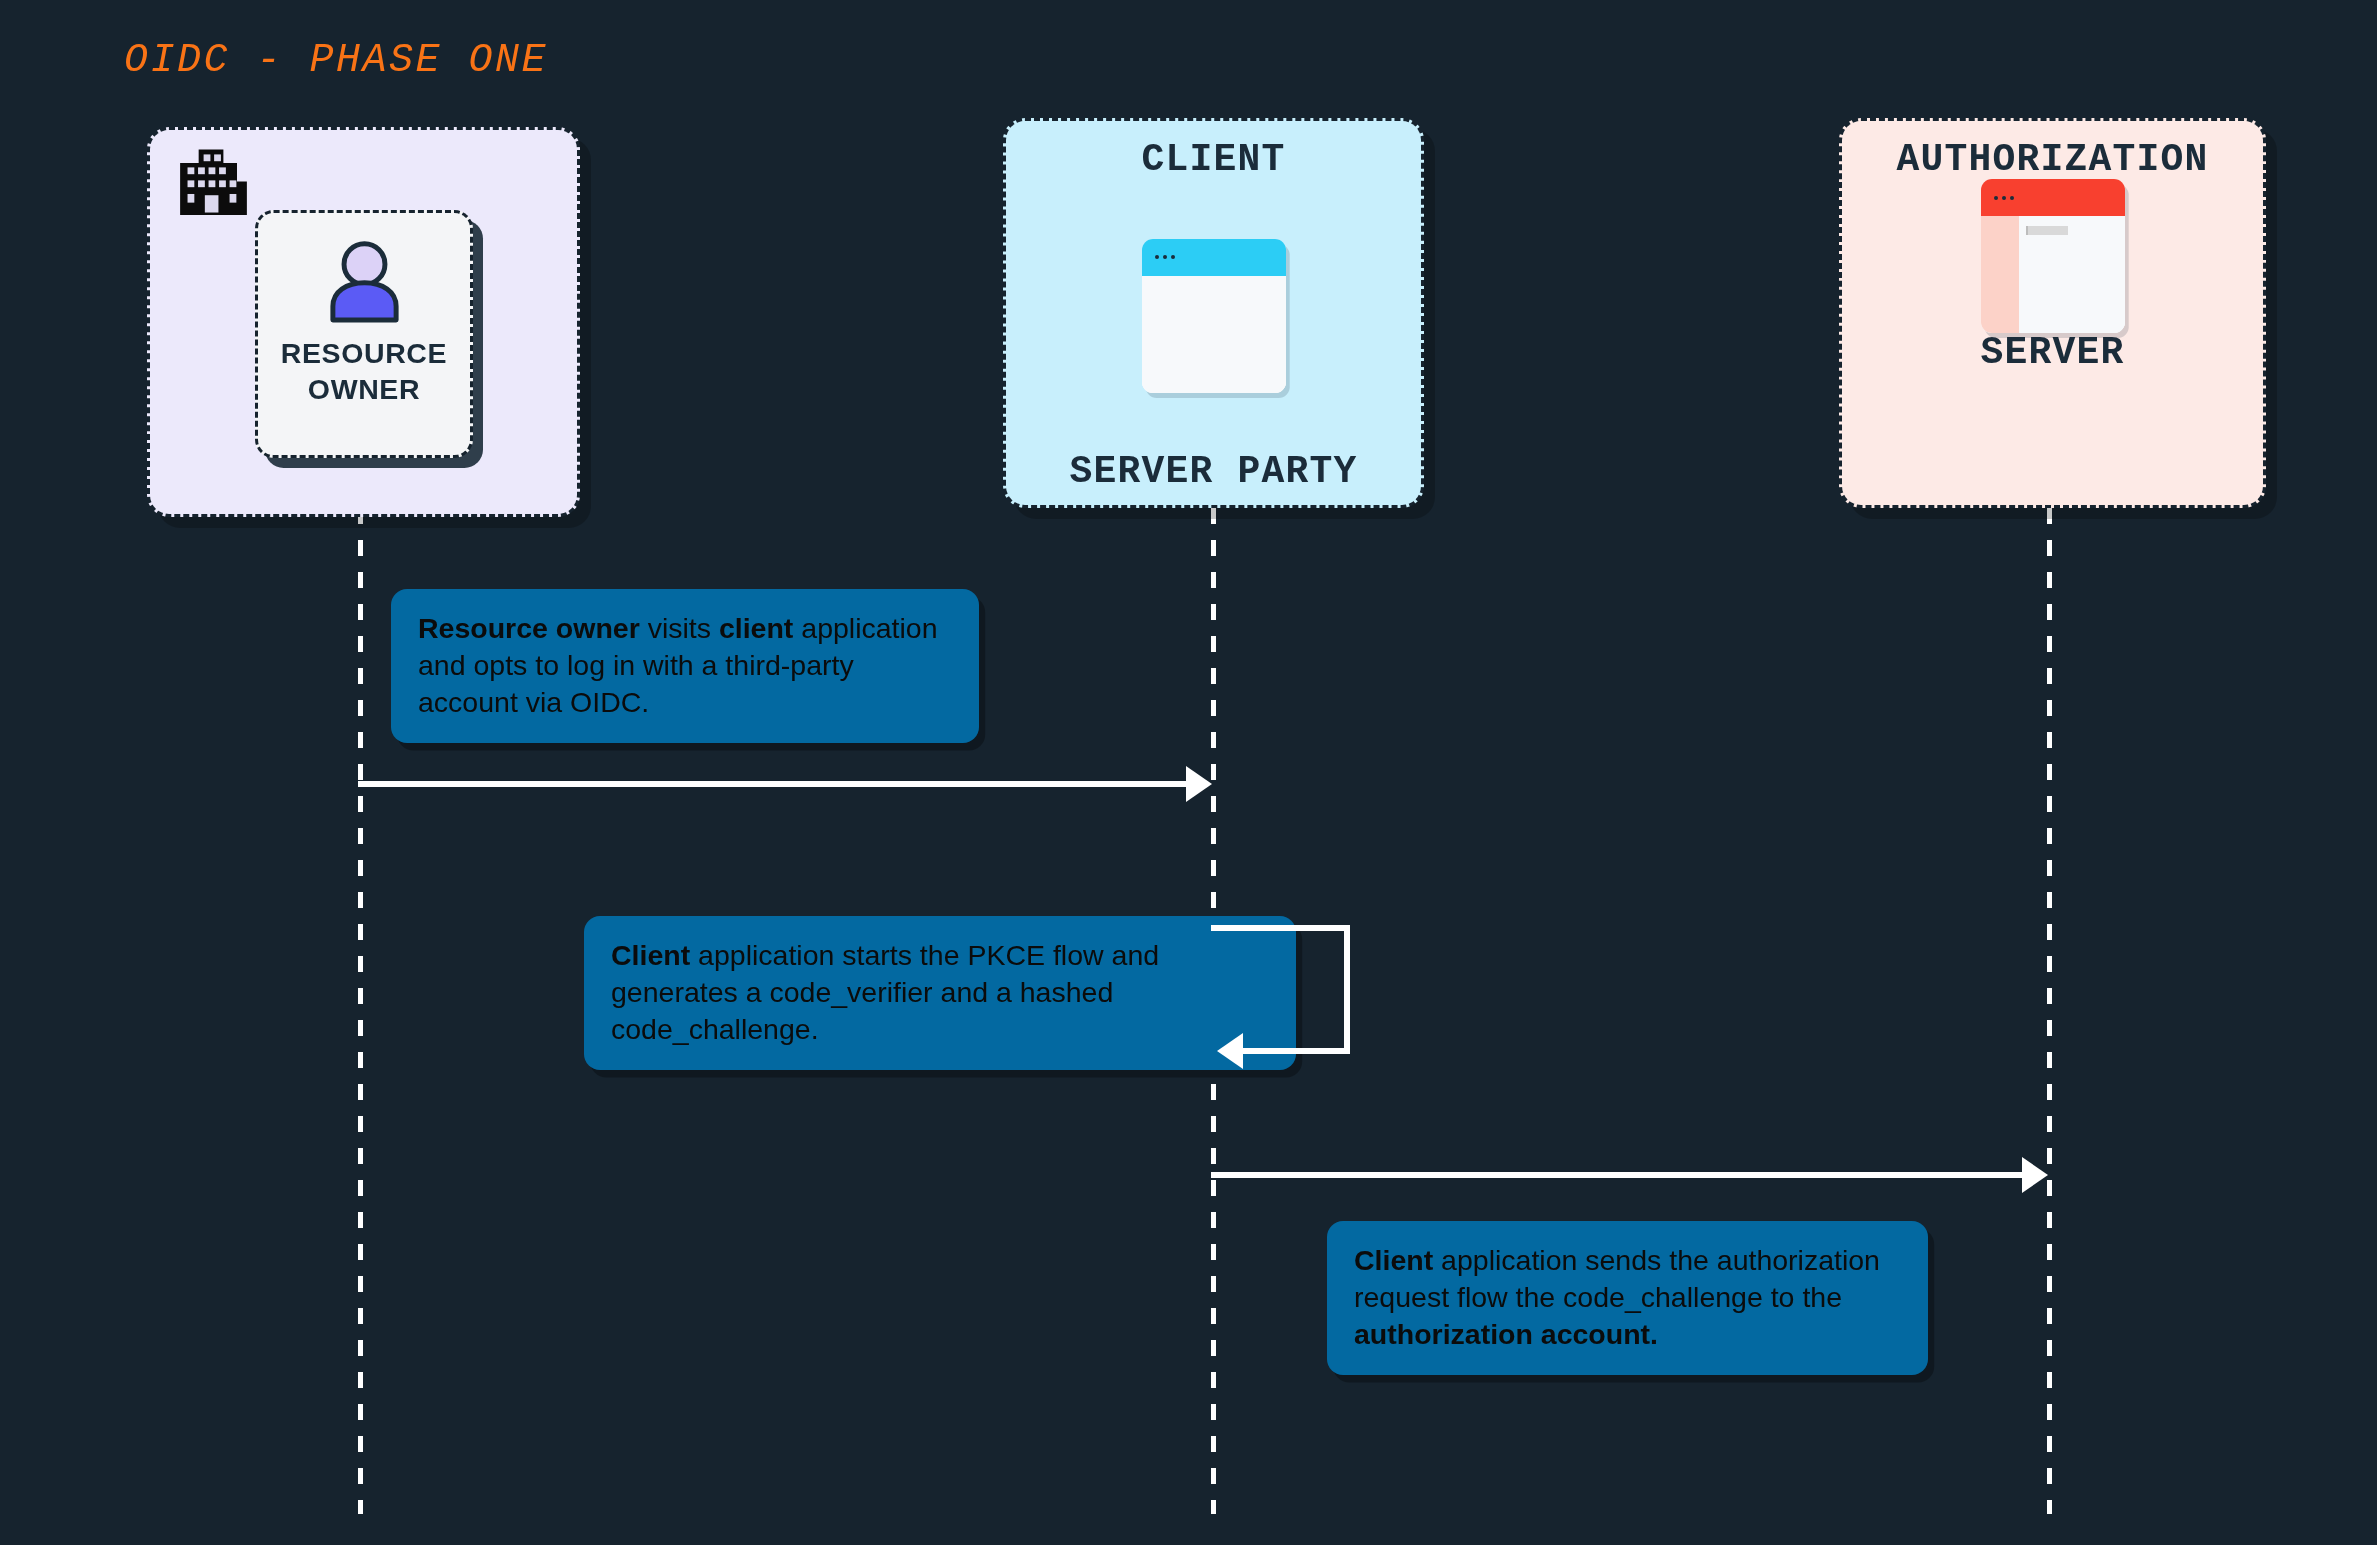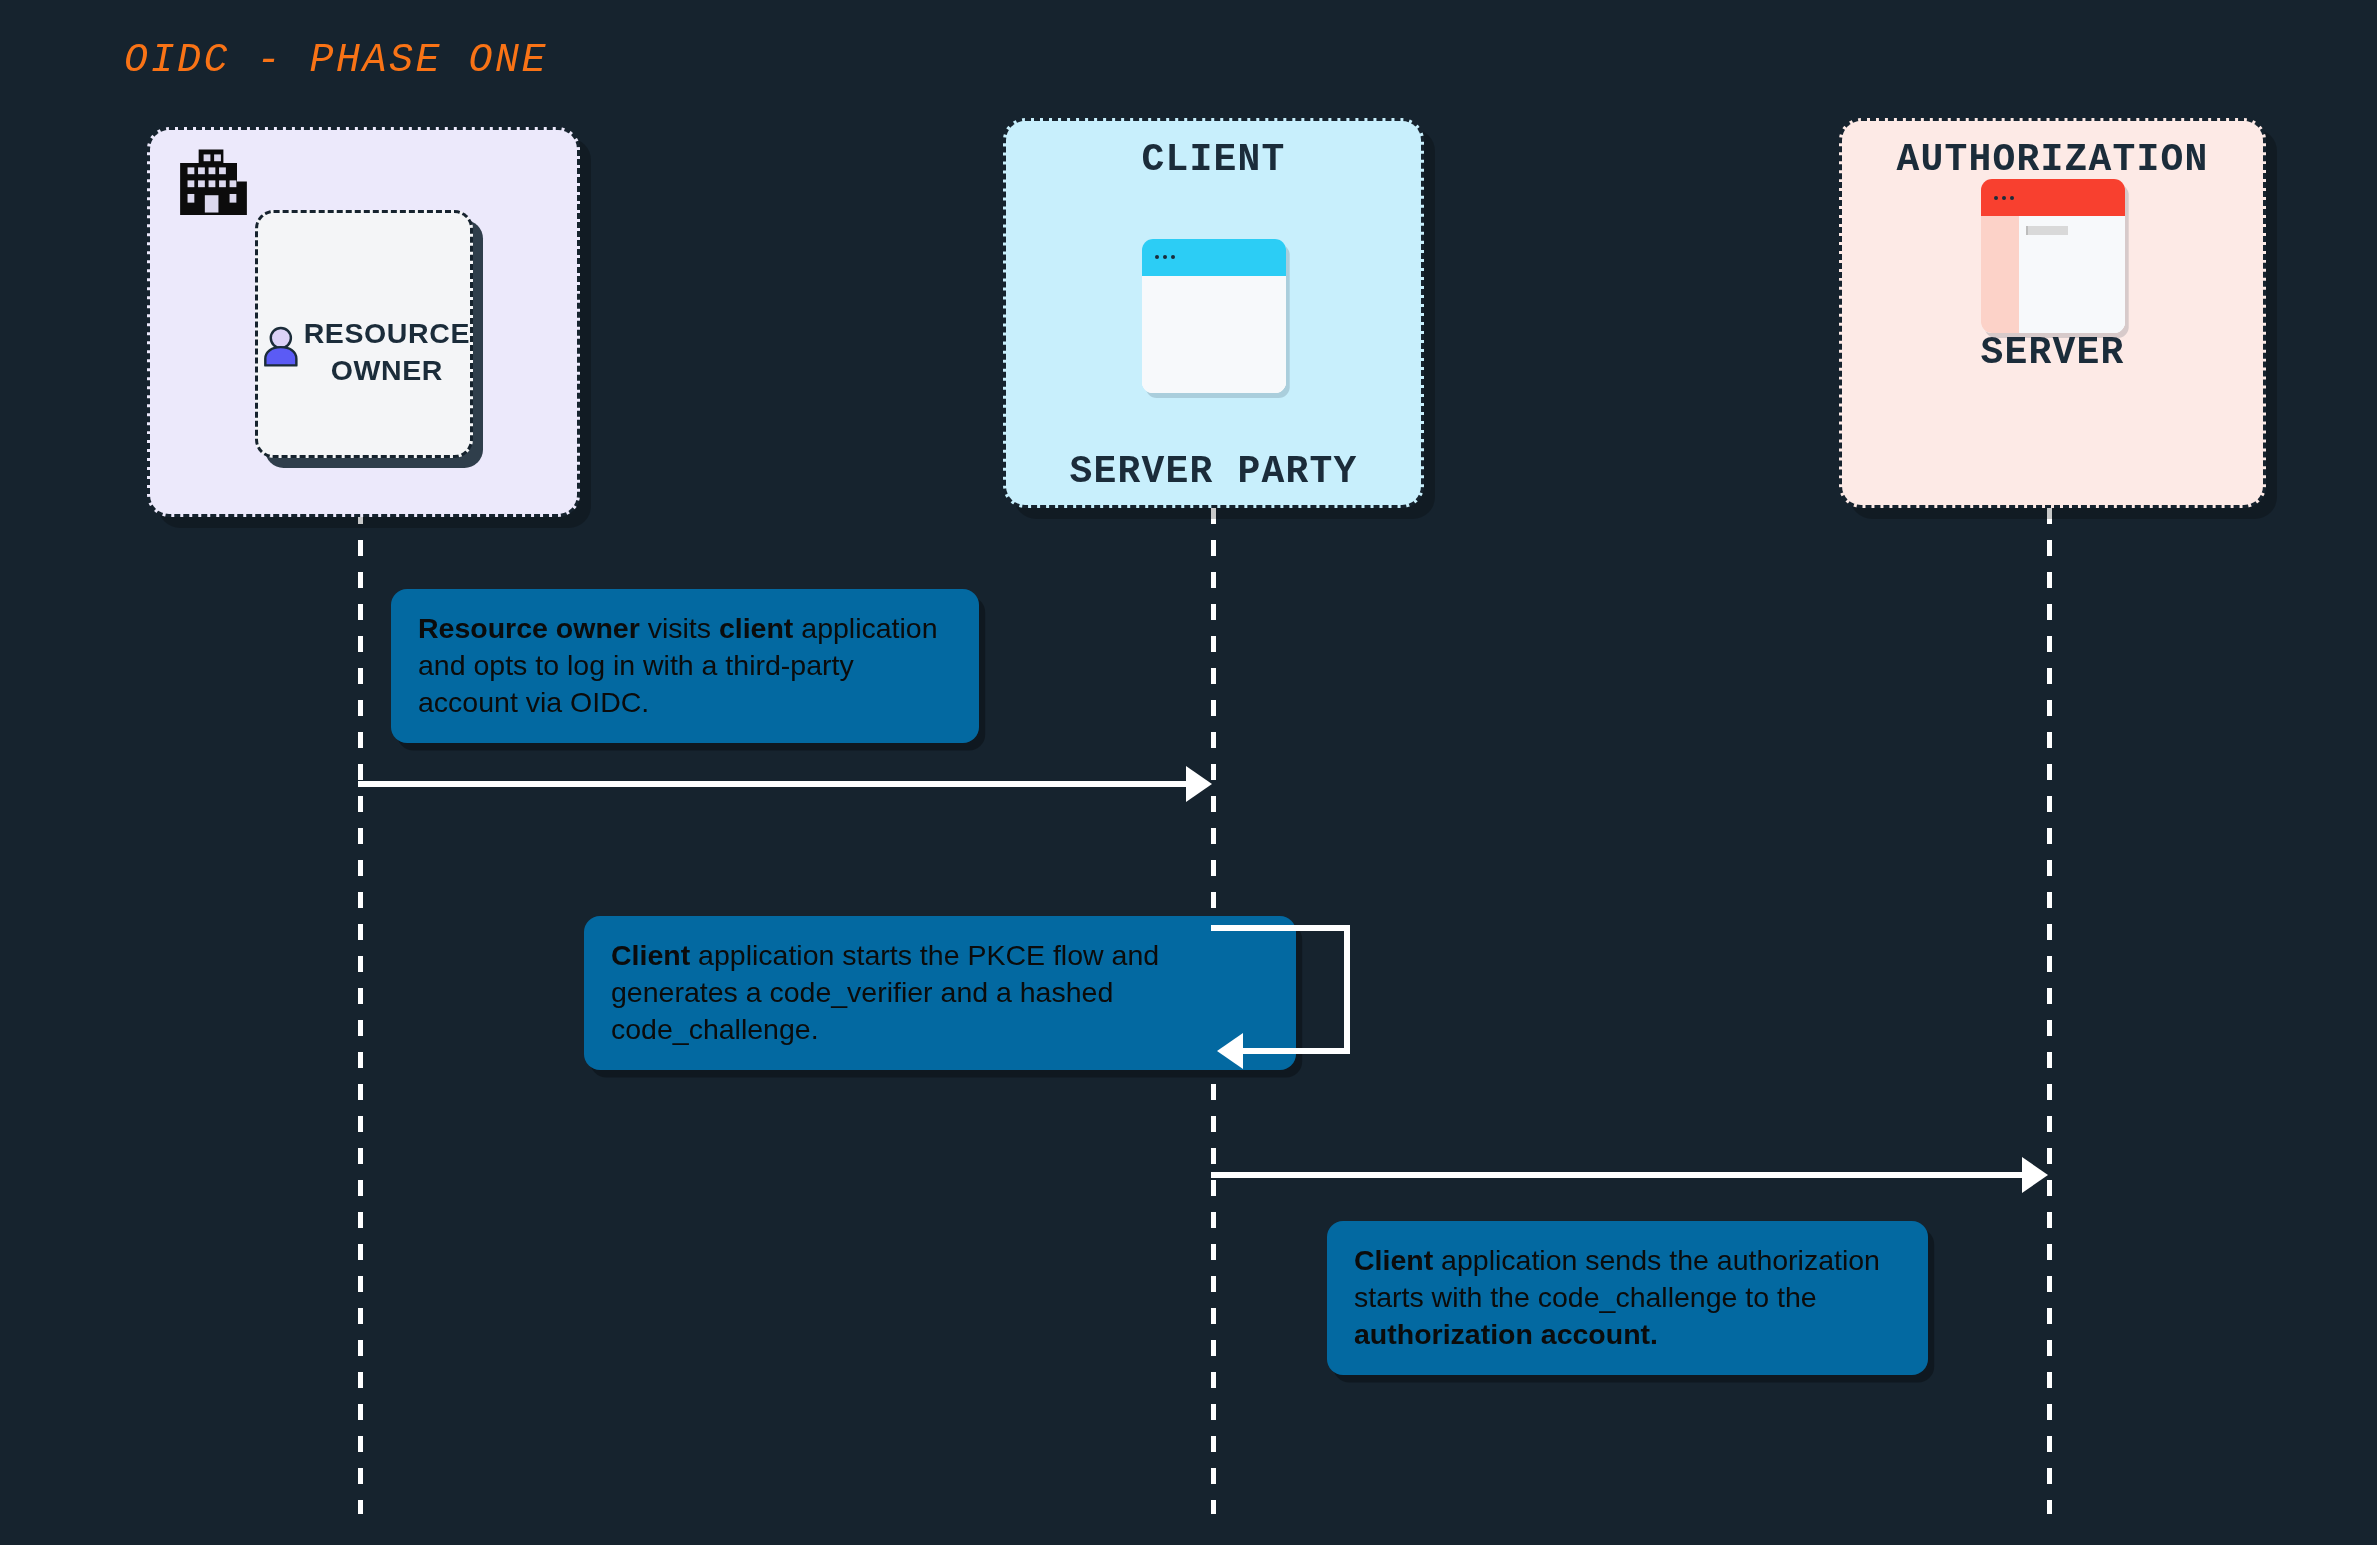--- a/index.html
+++ b/index.html
@@ -86,21 +86,21 @@
     left: 105px;
     top: 80px;
     width: 218px;
     height: 248px;
     background: #f4f5f7;
     border: 3.7px dashed #16232e;
     border-radius: 18.6px;
     box-sizing: border-box;
     box-shadow: 10px 10px 0 0 rgba(14,32,44,0.85);
     display: flex;
-    flex-direction: row;
+    flex-direction: column;
     align-items: center;
     justify-content: flex-start;
     padding-top: 25px;
   }
   #avatar-icon { width: 93px; height: 87px; }
   #resource-owner-label {
     margin-top: 10px;
     font-family: "Liberation Sans", sans-serif;
     font-weight: 700;
     font-size: 28.5px;
@@ -289,17 +289,17 @@
 
 <div class="callout" id="callout-2">
   <b>Client</b><span> application starts the PKCE flow and generates a code_verifier and a hashed code_challenge.</span>
 </div>
 <div class="arrow-line" style="left:1211px; top:925px; width:139px;"></div>
 <div class="selfloop-v" style="left:1344px; top:925px; height:129px;"></div>
 <div class="arrow-line" style="left:1243px; top:1048px; width:106px;"></div>
 <div class="arrow-head-left" style="left:1217px; top:1033px;"></div>
 
 <div class="callout" id="callout-3">
-  <b>Client</b><span> application sends the authorization starts with the code_challenge to the </span><b>authorization account.</b>
+  <b>Client</b><span> application sends the authorization request flow the code_challenge to the </span><b>authorization account.</b>
 </div>
 <div class="arrow-line" style="left:1211px; top:1172px; width:812px;"></div>
 <div class="arrow-head-right" style="left:2022px; top:1157px;"></div>
 
 
 </body></html>

